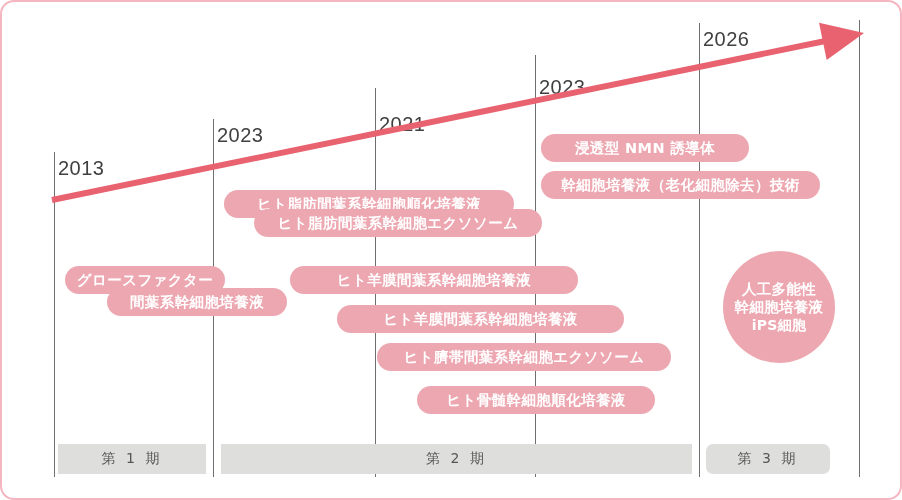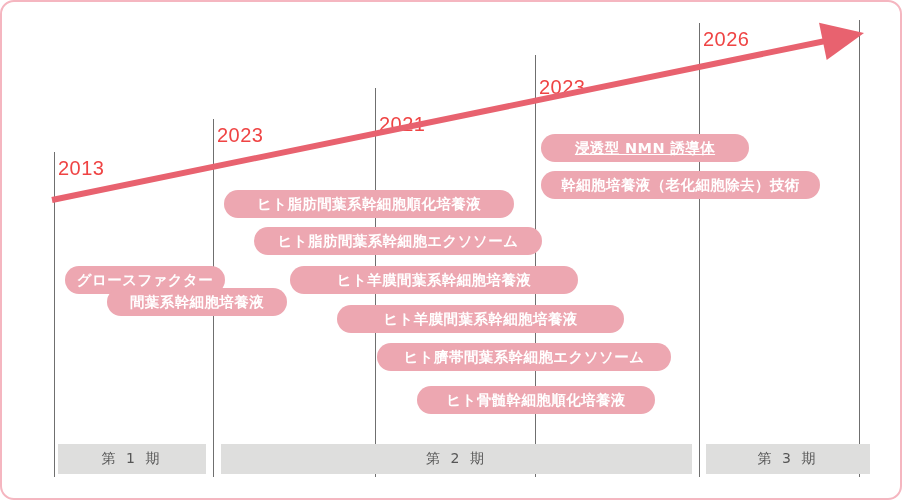--- a/index.html
+++ b/index.html
@@ -26,21 +26,21 @@
   }
 
   
   .year-rule {
     position: absolute;
     width: 1px;
     background: #6f6f6f;
   }
   .year-label {
     position: absolute;
-    color: #ef4444;
+    color: #404040;
     font-size: 20px;
     letter-spacing: 0.5px;
     white-space: nowrap;
     font-family: "Liberation Sans", "DejaVu Sans", sans-serif;
   }
   .edge-rule {
     position: absolute;
     width: 1px;
     background: #6f6f6f;
   }
@@ -130,39 +130,44 @@
       </div>
 
     <div id="edge-rule" class="edge-rule" style="left: 857px; top: 18px; height: 457px;"></div>
 
     <svg class="arrow-svg" id="arrow-svg" viewBox="0 0 902 500" xmlns="http://www.w3.org/2000/svg">
         <line x1="50" y1="198" x2="838" y2="36" stroke="#e8626f" stroke-width="6" stroke-linecap="butt"></line>
         <polygon points="862,31 824.6885644974959,58.071327650163084 817.0335139107419,20.850363120556448" fill="#e8626f"></polygon>
       </svg>
 
     <div id="pills">
-        <div class="pill" style="left: 539px; top: 132px; width: 208px; text-decoration: underline;">浸透型 NMN 誘導体</div>
+        <div class="pill" style="left: 539px; top: 132px; width: 208px;">浸透型 NMN 誘導体</div>
         <div class="pill" style="left: 539px; top: 169px; width: 279px;">幹細胞培養液（老化細胞除去）技術</div>
         <div class="pill" style="left: 222px; top: 188px; width: 290px;">ヒト脂肪間葉系幹細胞順化培養液</div>
-        <div class="pill" style="left: 252px; top: 225px; width: 288px;">ヒト脂肪間葉系幹細胞エクソソーム</div>
+        <div class="pill" style="left: 252px; top: 207px; width: 288px;">ヒト脂肪間葉系幹細胞エクソソーム</div>
         <div class="pill" style="left: 63px; top: 264px; width: 160px;">グロースファクター</div>
         <div class="pill" style="left: 288px; top: 264px; width: 288px;">ヒト羊膜間葉系幹細胞培養液</div>
         <div class="pill" style="left: 105px; top: 286px; width: 180px;">間葉系幹細胞培養液</div>
         <div class="pill" style="left: 335px; top: 303px; width: 287px;">ヒト羊膜間葉系幹細胞培養液</div>
         <div class="pill" style="left: 375px; top: 341px; width: 294px;">ヒト臍帯間葉系幹細胞エクソソーム</div>
         <div class="pill" style="left: 415px; top: 384px; width: 238px;">ヒト骨髄幹細胞順化培養液</div>
       </div>
 
+    <div id="ips-circle" class="ips-circle" style="left: 721px; top: 249px;">
+      <span class="l1">人工多能性</span>
+      <span class="l2">幹細胞培養液</span>
+      <span class="l3">iPS細胞</span>
+    </div>
 
     <div id="phase-bars">
         <div class="phase-bar" style="left: 56px; top: 442px; width: 148px;">
           <span>第 1 期</span>
         </div>
         <div class="phase-bar" style="left: 219px; top: 442px; width: 471px;">
           <span>第 2 期</span>
         </div>
-        <div class="phase-bar" style="left: 704px; top: 442px; width: 164px;">
+        <div class="phase-bar" style="left: 704px; top: 442px; width: 124px; border-radius: 7px;">
           <span>第 3 期</span>
         </div>
       </div>
 
   </div>
 </div>
 
 </body></html>

